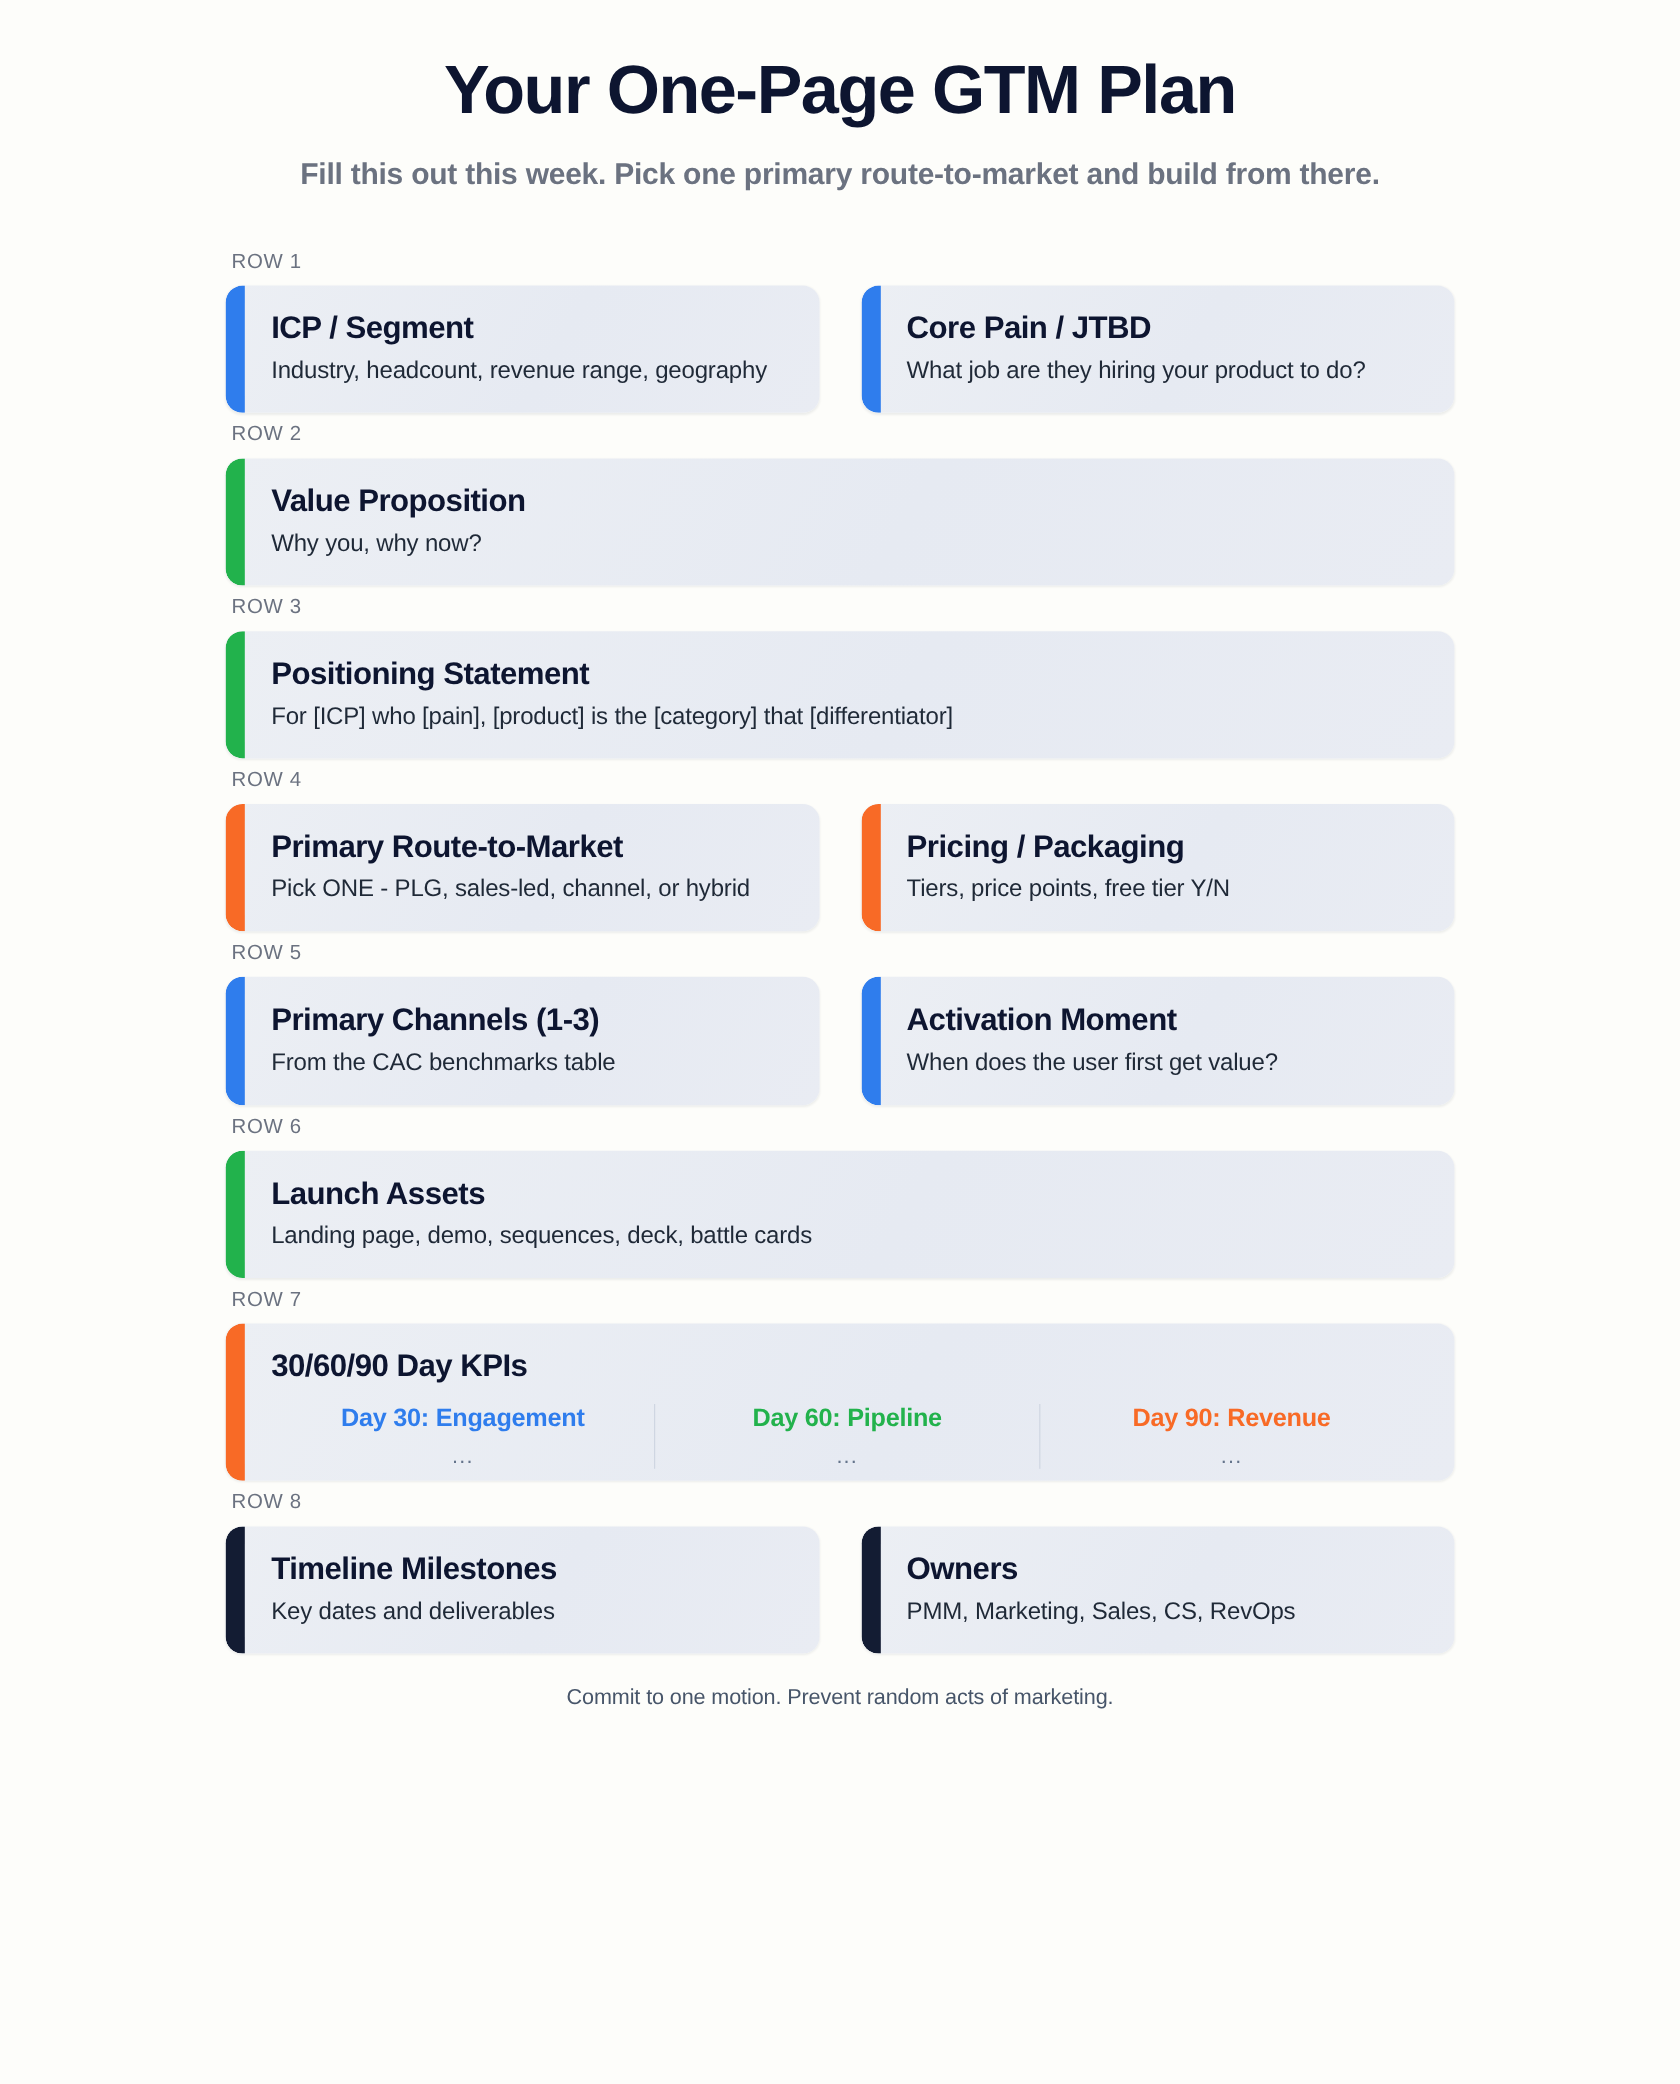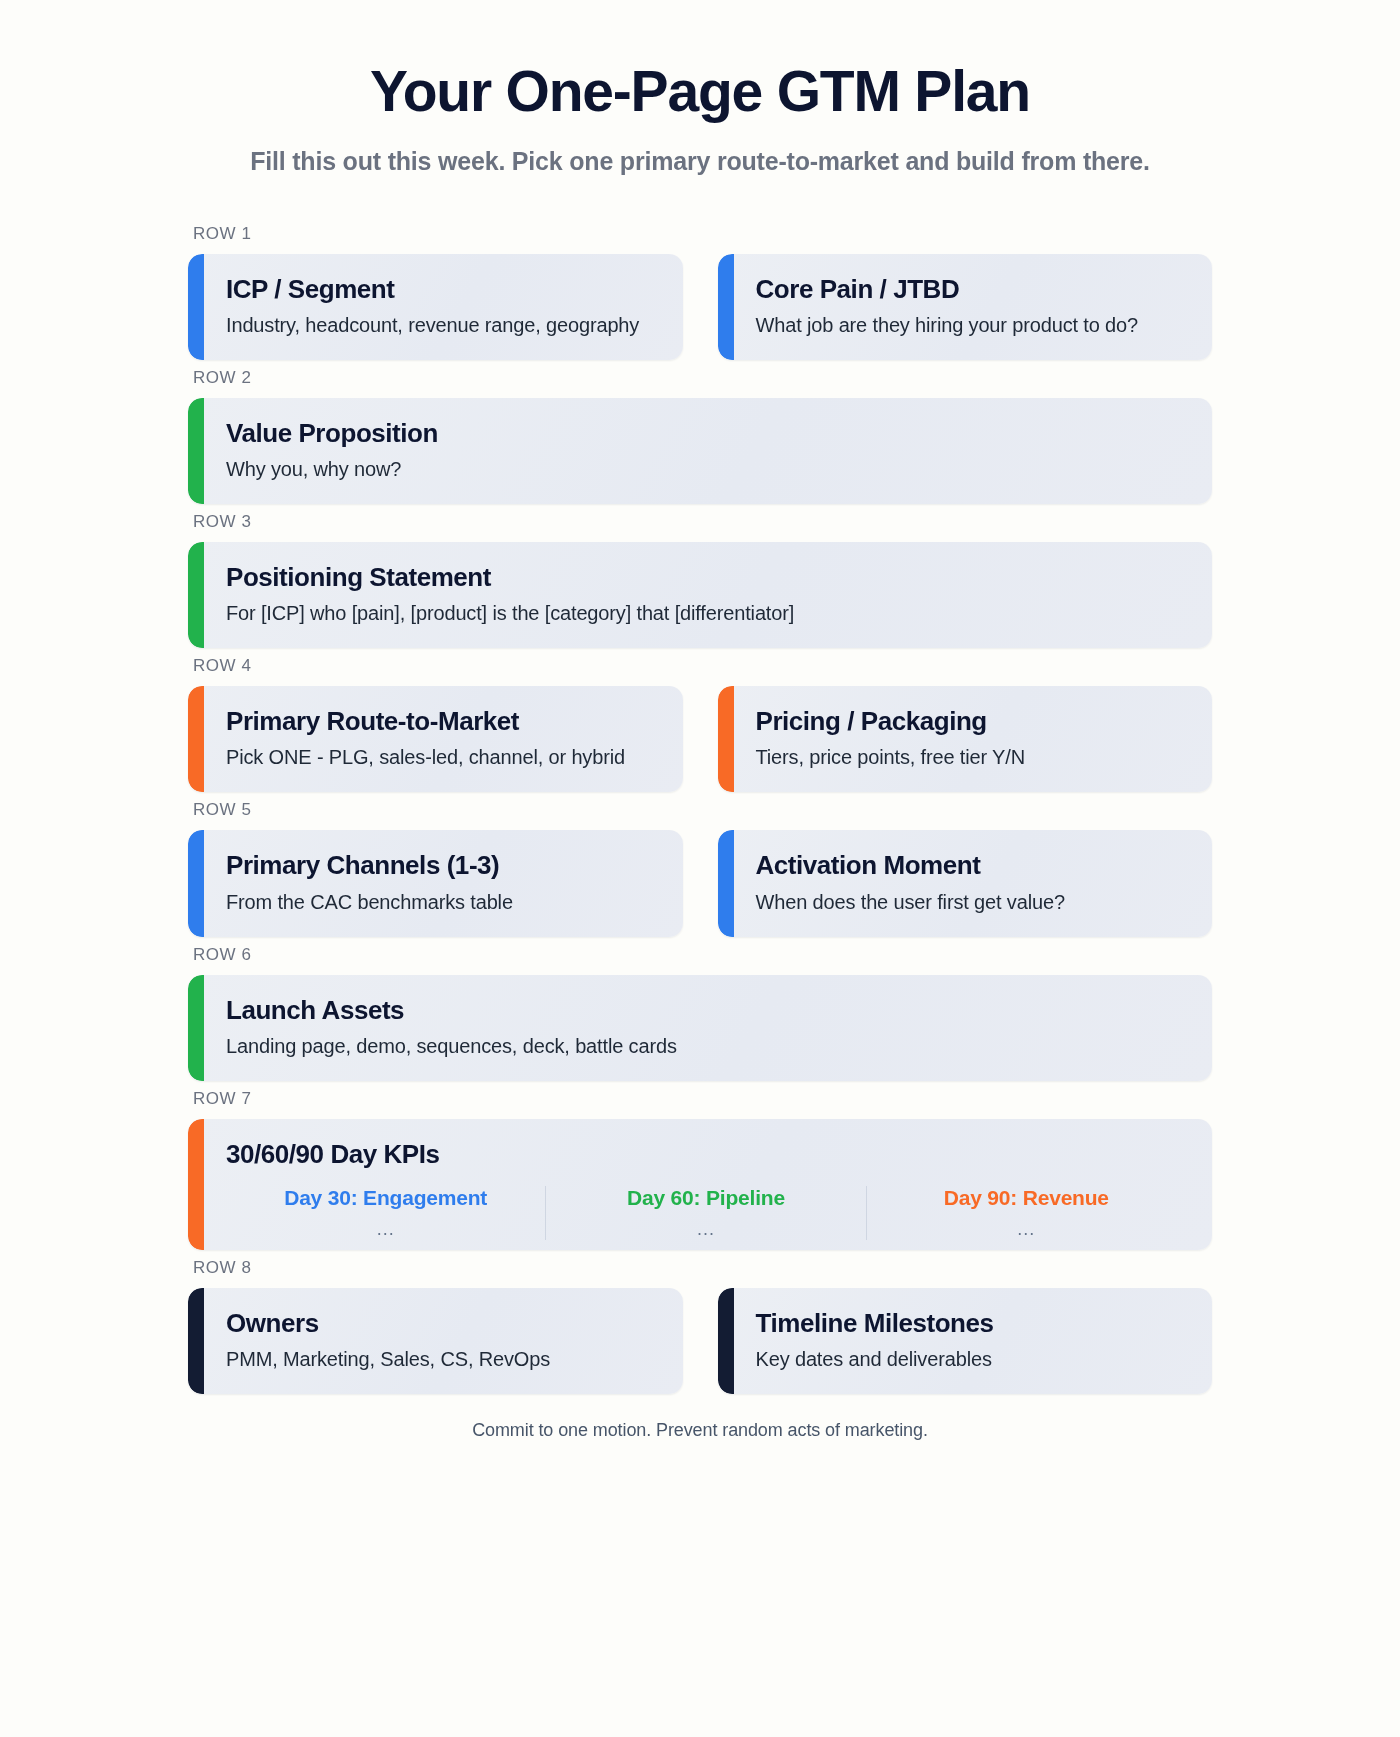--- a/index.html
+++ b/index.html
@@ -11,21 +11,21 @@
 
   body {
     font-family: "Liberation Sans", sans-serif;
     color: #111827;
     padding: 44px 0 34px 0;
     -webkit-font-smoothing: antialiased;
   }
 
   .page {
     width: 1216px;
-    margin: 16px auto;
+    margin: 0 auto;
   }
 
   
   .header { text-align: center; }
 
   .page-title {
     font-size: 57px;
     font-weight: bold;
     letter-spacing: -1.2px;
     color: #0d1530;
@@ -257,27 +257,27 @@
               </div>
             </div>
           </div>
         </div>
       </div>
       <div class="row-block">
         <div class="row-label">ROW 8</div>
         <div class="row-cards">
           <div class="card">
             <div class="accent navy"></div>
+            <div class="card-title">Timeline Milestones</div>
+            <div class="card-desc">Key dates and deliverables</div>
+          </div>
+          <div class="card">
+            <div class="accent navy"></div>
             <div class="card-title">Owners</div>
             <div class="card-desc">PMM, Marketing, Sales, CS, RevOps</div>
           </div>
-          <div class="card">
-            <div class="accent navy"></div>
-            <div class="card-title">Timeline Milestones</div>
-            <div class="card-desc">Key dates and deliverables</div>
-          </div>
         </div>
       </div>
     </div>
 
   <div class="footer">Commit to one motion. Prevent random acts of marketing.</div>
 
 </div>
 
 </body></html>

